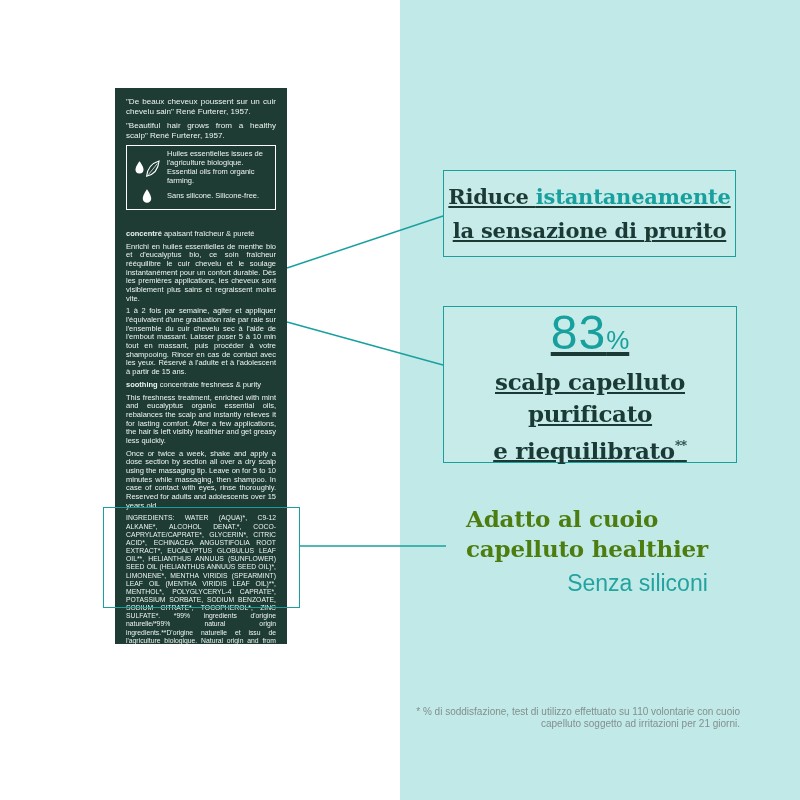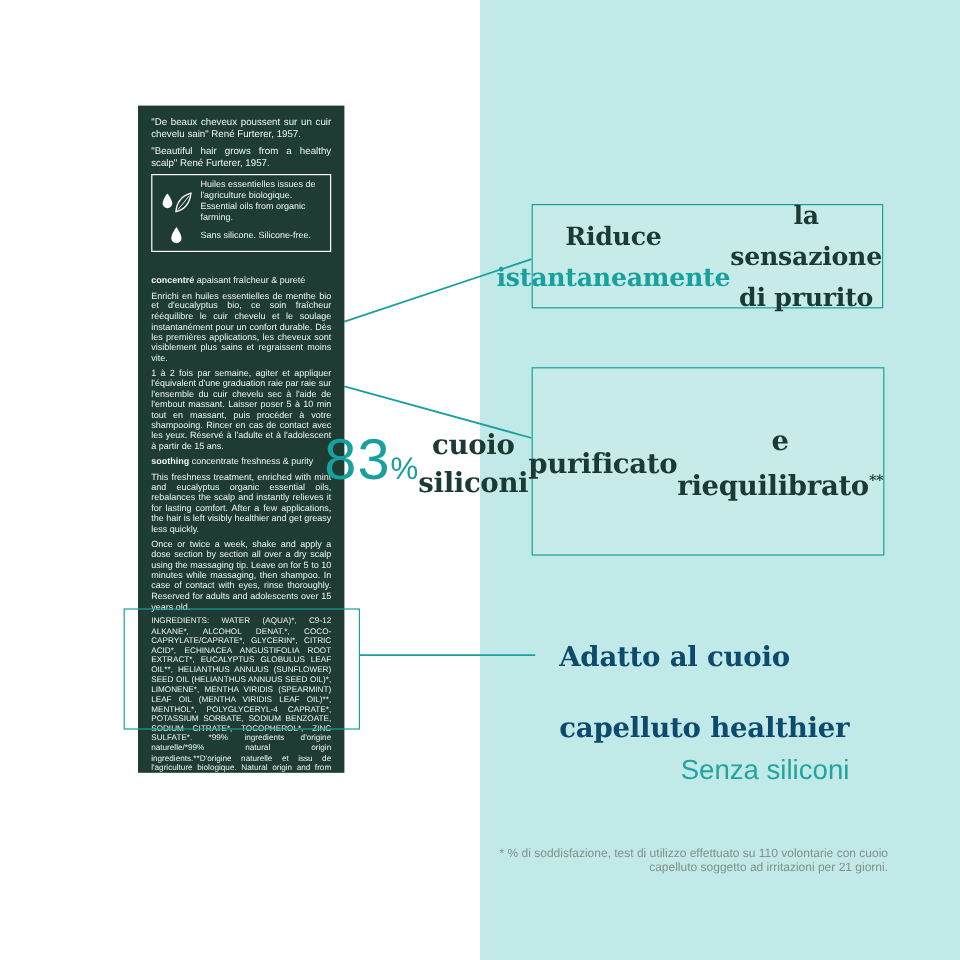--- a/index.html
+++ b/index.html
@@ -22,34 +22,34 @@
   .organic-row .txt{flex:1;text-align:left;font-size:7.5px;line-height:1.18;}
   .lead{font-weight:bold;}
   .ingredients{font-size:6.8px;line-height:1.2;}
 
   
   .ing-rect{position:absolute;left:103px;top:507px;width:197px;height:101px;z-index:3;
             border:1.5px solid #18a09e;box-sizing:border-box;background:transparent;}
 
   
   .claim-box{position:absolute;z-index:2;border:1.2px solid #18a09e;box-sizing:border-box;
-             background:#c6ebe9;display:flex;align-items:center;
-             justify-content:flex-end;text-align:center;
-             font-family:"DejaVu Serif",serif;font-weight:bold;color:#1b3a36;}
+             background:#c6ebe9;display:flex;flex-direction:column;align-items:center;
+             justify-content:center;text-align:center;
+             font-family:"DejaVu Serif",serif;font-weight:bold;color:#1b3a36;text-decoration:underline;}
   .claim-itch{left:443px;top:170px;width:293px;height:87px;font-size:21px;line-height:34px;letter-spacing:-0.2px;}
   .hl{color:#18a09e;}
   .claim-stat{left:443px;top:306px;width:294px;height:157px;padding-top:4px;}
   .big-number{font-family:"Liberation Sans",sans-serif;font-weight:400;color:#18a09e;
               font-size:48px;line-height:52px;letter-spacing:1px;}
   .big-number .pct{font-size:26px;letter-spacing:0;}
   .claim-stat .serif-line{font-size:23px;line-height:32px;letter-spacing:-0.3px;}
   .claim-stat sup{font-size:12px;}
   .claim-suitable{position:absolute;left:466px;top:504px;z-index:2;text-align:left;}
-  .claim-suitable .serif-line{font-family:"DejaVu Serif",serif;font-weight:bold;color:#0c4a6e;
-                              font-size:23px;line-height:30px;letter-spacing:-0.2px;margin-top:29px;}
+  .claim-suitable .serif-line{font-family:"DejaVu Serif",serif;font-weight:bold;color:#4d7c0f;
+                              font-size:23px;line-height:30px;letter-spacing:-0.2px;}
   .senza{font-family:"Liberation Sans",sans-serif;font-weight:400;color:#23a3a0;
          font-size:23px;line-height:27px;margin-top:6px;text-align:right;}
 
   
   .footnotes{position:absolute;left:400px;top:706px;width:340px;z-index:2;text-align:right;
              font-size:10px;line-height:1.22;color:#82908e;}
   .footnotes div{margin:0;}
 </style>
 </head>
 <body>
@@ -102,21 +102,21 @@
 
   <div class="ing-rect"></div>
 
   <div class="claim-box claim-itch">
     <div><span>Riduce </span><span class="hl">istantaneamente</span></div>
     <div>la sensazione di prurito</div>
   </div>
 
   <div class="claim-box claim-stat">
     <div class="big-number"><span>83</span><span class="pct">%</span></div>
-    <div class="serif-line">cuoio siliconi</div>
+    <div class="serif-line">scalp capelluto</div>
     <div class="serif-line">purificato</div>
     <div class="serif-line"><span>e riequilibrato</span><sup>**</sup></div>
   </div>
 
   <div class="claim-suitable">
     <div class="serif-line">Adatto al cuoio</div>
     <div class="serif-line">capelluto healthier</div>
     <div class="senza">Senza siliconi</div>
   </div>
 

